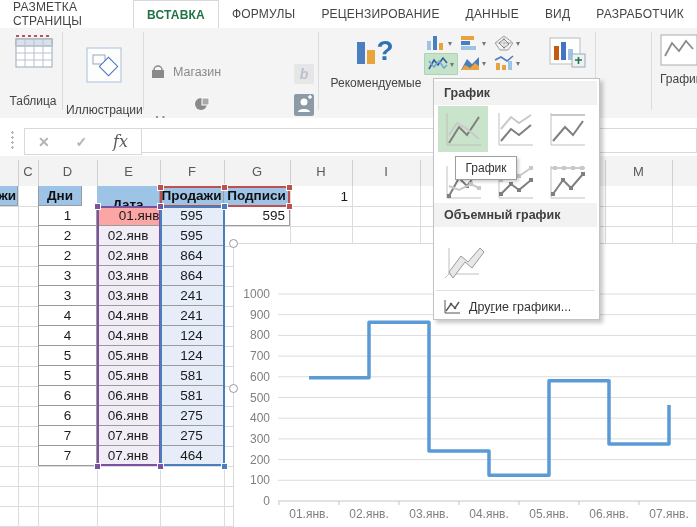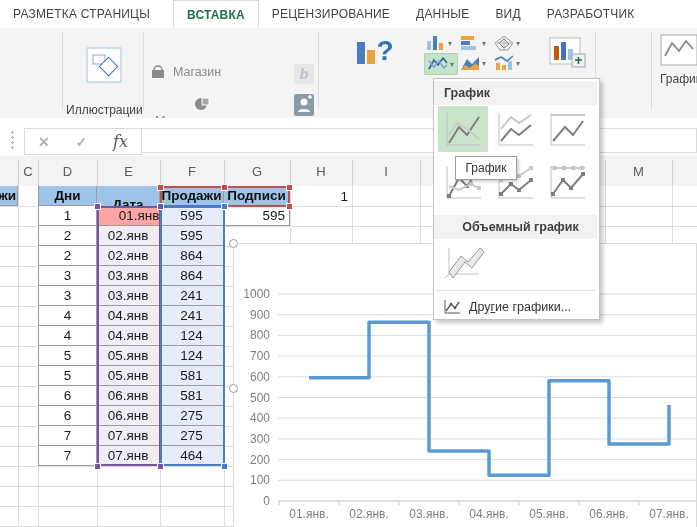--- a/index.html
+++ b/index.html
@@ -63,28 +63,40 @@
            display:flex;align-items:center;justify-content:center;}
   svg{display:block;}
   text{font-family:"Liberation Sans",sans-serif;}
 </style>
 </head>
 <body>
 
 <div id="tabbar" class="abs">
     <div class="tab">РАЗМЕТКА СТРАНИЦЫ</div>
     <div class="tab active">ВСТАВКА</div>
+    <div class="tab">ФОРМУЛЫ</div>
     <div class="tab">РЕЦЕНЗИРОВАНИЕ</div>
     <div class="tab">ДАННЫЕ</div>
     <div class="tab">ВИД</div>
     <div class="tab">РАЗРАБОТЧИК</div>
   </div>
 
 <div id="ribbon" class="abs">
 
+  <div class="abs" style="left:6px;top:4px;width:54px;height:82px;">
+    <span class="abs" style="left:8px;top:2px;">
+      <svg width="40" height="36" viewBox="0 0 40 36">
+        <line x1="2" y1="2" x2="38" y2="2" stroke="#b55" stroke-width="2" stroke-dasharray="3,3"></line>
+        <rect x="2" y="5" width="36" height="28" fill="#fff" stroke="#9aa7b8"></rect>
+        <rect x="2" y="5" width="36" height="7" fill="#d9e1ea" stroke="#9aa7b8"></rect>
+        <path d="M11 5v28 M20 5v28 M29 5v28 M2 12h36 M2 19h36 M2 26h36" stroke="#b9c2ce" fill="none"></path>
+      </svg>
+    </span>
+    <div class="btnlabel" style="left:0;top:62px;width:54px;">Таблица</div>
+  </div>
   <div class="rdiv" style="left:62px;"></div>
 
   <div class="abs" style="left:66px;top:17px;width:76px;height:82px;">
     <span class="abs" style="left:20px;top:2px;">
       <svg width="36" height="36" viewBox="0 0 36 36">
         <rect x="1" y="1" width="34" height="34" fill="#fdfdfd" stroke="#a9c0de"></rect>
         <rect x="7" y="8" width="12" height="9" fill="none" stroke="#9aa7b8"></rect>
         <rect x="16" y="13" width="13" height="13" fill="#fff" stroke="#4472c4" transform="rotate(45 22.5 19.5)"></rect>
       </svg>
     </span>
@@ -130,20 +142,21 @@
   <div class="rdiv" style="left:318px;"></div>
 
   <div class="abs" style="left:322px;top:4px;width:108px;height:82px;">
     <span class="abs" style="left:33px;top:2px;">
       <svg width="42" height="32" viewBox="0 0 42 32">
         <rect x="2" y="8" width="8" height="22" fill="#4a7ebf"></rect>
         <rect x="12" y="16" width="8" height="14" fill="#e8a33d"></rect>
         <text x="30" y="26" font-size="28" font-weight="bold" fill="#2e74b5" text-anchor="middle">?</text>
       </svg>
     </span>
+    <div class="btnlabel" style="left:0;top:44px;width:108px;">Рекомендуемые</div>
   </div>
 
   <div class="minibtn" style="left:426px;top:7px;">
     <svg width="20" height="16" viewBox="0 0 20 16">
       <rect x="1" y="6" width="4" height="9" fill="#9dc3e6"></rect>
       <rect x="7" y="1" width="4" height="14" fill="#4a7ebf"></rect>
       <rect x="13" y="8" width="4" height="7" fill="#e8a33d"></rect>
     </svg>
       <span class="arrow">▾</span>
   </div>
@@ -269,21 +282,21 @@
     <div class="gv" style="left: 38px;"></div>
     <div class="gv" style="left: 97px;"></div>
     <div class="gv" style="left: 160px;"></div>
     <div class="gv" style="left: 224px;"></div>
     <div class="gv" style="left: 290px;"></div>
     <div class="gv" style="left: 352px;"></div>
     <div class="gv" style="left: 420px;"></div>
     <div class="gv" style="left: 605px;"></div>
     <div class="gv" style="left: 672px;"></div>
     <div class="cell hdr" style="left: 0px; top: 0px; width: 18px; height: 20px; justify-content: flex-end; padding-right: 1px; overflow: hidden;">жи</div>
-    <div class="cell hdr" style="left: 38px; top: 0px; width: 59px; height: 20px; border-left: 1px solid rgb(155, 155, 155);">Дни</div>
+    <div class="cell hdr" style="left: 38px; top: 0px; width: 44px; height: 20px; border-left: 1px solid rgb(155, 155, 155);">Дни</div>
     <div class="cell hdr" style="left: 97px; top: 0px; width: 63px; height: 37px; border-left: none;">Дата</div>
     <div class="cell hdr" style="left: 160px; top: 0px; width: 64px; height: 20px; border-left: none;">Продажи</div>
     <div class="cell hdr" style="left: 224px; top: 0px; width: 66px; height: 20px; border-left: none;">Подписи</div>
     <div class="cell" style="left: 38px; top: 20px; width: 59px; height: 20px; background: rgb(255, 255, 255); border-left: 1px solid rgb(155, 155, 155);">1</div>
     <div class="cell" style="left: 97px; top: 20px; width: 85px; height: 20px; background: #fca5a5; border-left: none;">01.янв</div>
     <div class="cell" style="left: 160px; top: 20px; width: 64px; height: 20px; background: rgb(230, 237, 248); border-left: none;">595</div>
     <div class="cell" style="left: 38px; top: 40px; width: 59px; height: 20px; background: rgb(255, 255, 255); border-left: 1px solid rgb(155, 155, 155);">2</div>
     <div class="cell" style="left: 97px; top: 40px; width: 63px; height: 20px; background: rgb(241, 237, 247); border-left: none;">02.янв</div>
     <div class="cell" style="left: 160px; top: 40px; width: 64px; height: 20px; background: rgb(230, 237, 248); border-left: none;">595</div>
     <div class="cell" style="left: 38px; top: 60px; width: 59px; height: 20px; background: rgb(255, 255, 255); border-left: 1px solid rgb(155, 155, 155);">2</div>
@@ -455,21 +468,21 @@
       <polyline points="8,32 18,18 26,26 38,12" fill="none" stroke="#7f7f7f" stroke-width="2"></polyline>
       <g fill="#7f7f7f">
           <rect x="6" y="30" width="4" height="4"></rect>
           <rect x="16" y="16" width="4" height="4"></rect>
           <rect x="24" y="24" width="4" height="4"></rect>
           <rect x="36" y="10" width="4" height="4"></rect>
         </g>
     </svg>
   </div>
 
-  <div class="dsection" style="top:136px;text-align:center;">Объемный график</div>
+  <div class="dsection" style="top:124px;">Объемный график</div>
   <div class="thumb" style="left:4px;top:160px;">
     <svg width="44" height="40" viewBox="0 0 44 40">
       <path d="M8 6v26 M4 36l10-10 M8 32h30" stroke="#bfbfbf" fill="none"></path>
       <path d="M8 30 L20 14 L27 20 L39 6 L43 10 L31 26 L24 20 L12 36 Z" fill="#e8e8e8" stroke="#9a9a9a"></path>
     </svg>
   </div>
 
   <div class="dsep"></div>
   <div class="ditem">
     <span>

